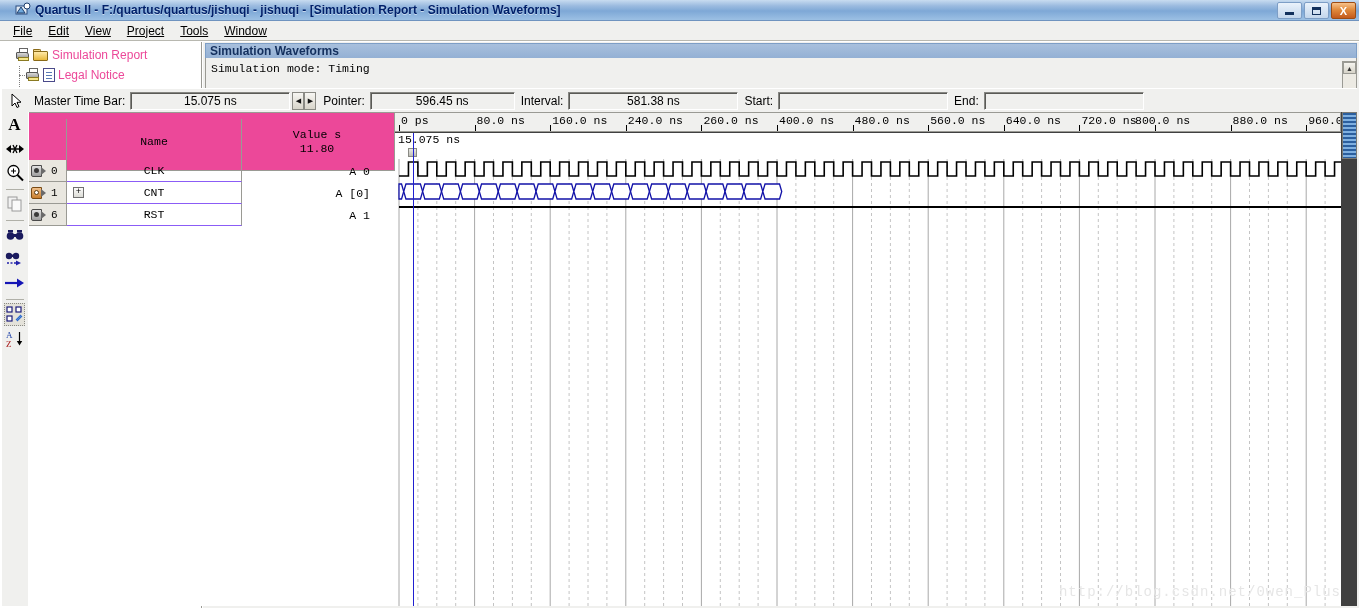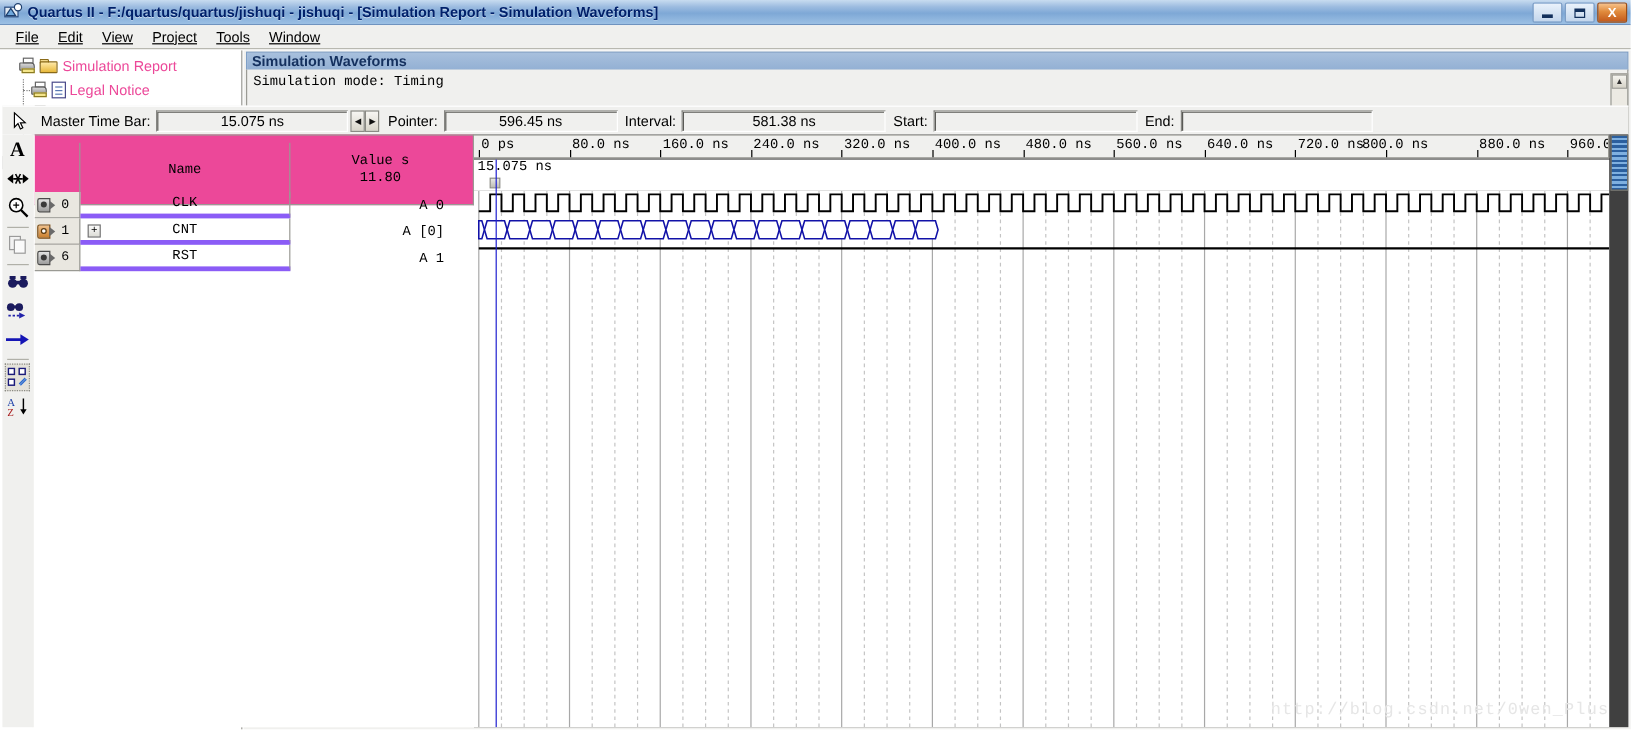--- a/index.html
+++ b/index.html
@@ -11,21 +11,21 @@
     font-size: 12px;
     background: #ffffff;
   }
   #app { position: relative; width: 1359px; height: 608px; overflow: hidden; }
 
   
   .titlebar {
     position: absolute; left: 0; top: 0; width: 1359px; height: 21px;
     background: linear-gradient(to bottom, #c8dcf0 0%, #9dbce0 28%, #7ea8d6 55%, #9cc0e4 100%);
     border-bottom: 1px solid #6f93bf;
-    display: flex; align-items: center;
+    display: flex; align-items: center; padding-left: 12px;
   }
   .titlebar .tb-icon {
     width: 16px; height: 16px; margin-left: 3px; margin-right: 4px;
     position: relative; flex: none;
   }
   .titlebar .tb-title {
     font-size: 12px; color: #00206a; font-weight: 600;
     text-shadow: 0 1px 0 rgba(255,255,255,.55);
     white-space: nowrap; overflow: hidden;
   }
@@ -269,21 +269,21 @@
   }
   .pin-icon .dot {
     position: absolute; left: 3px; top: 3px; width: 5px; height: 5px;
     background: #3a3a3a; border-radius: 50%;
   }
   .pin-icon.bus .blk { background: linear-gradient(to bottom,#f0c08a,#c97f2e); border-color:#7a4a12; }
   .pin-icon.bus .dot { background: #ffffff; border: 1px solid #5a3a10; }
   .sig-num { font-size: 11px; color: #000; }
   .sig-name {
     width: 175px; height: 22px; border-right: 1px solid #9a9a94;
-    border-bottom: 4px solid #8b5cf6;
+    border-bottom: 1px solid #8b5cf6;
     display: flex; align-items: center; justify-content: center; position: relative;
   }
   .sig-name .plusbox {
     position: absolute; left: 6px; top: 5px;
     width: 11px; height: 11px; border: 1px solid #707070;
     background: linear-gradient(to bottom,#fbfbfb,#dcdcd6);
     font-size: 9px; line-height: 9px; text-align: center; color: #000;
   }
   .sig-value {
     width: 150px; height: 22px; padding-right: 22px;
@@ -714,21 +714,21 @@
       <div class="ruler">
         <div id="ticks-host">
             <div class="tick" style="left: 6px;">0 ps</div>
             <div class="tickmark" style="left: 4px;"></div>
             <div class="tick" style="left: 81.6px;">80.0 ns</div>
             <div class="tickmark" style="left: 79.6px;"></div>
             <div class="tick" style="left: 157.2px;">160.0 ns</div>
             <div class="tickmark" style="left: 155.2px;"></div>
             <div class="tick" style="left: 232.8px;">240.0 ns</div>
             <div class="tickmark" style="left: 230.8px;"></div>
-            <div class="tick" style="left: 308.4px;">320.0 ns</div>
+            <div class="tick" style="left: 308.4px;">260.0 ns</div>
             <div class="tickmark" style="left: 306.4px;"></div>
             <div class="tick" style="left: 384px;">400.0 ns</div>
             <div class="tickmark" style="left: 382px;"></div>
             <div class="tick" style="left: 459.6px;">480.0 ns</div>
             <div class="tickmark" style="left: 457.6px;"></div>
             <div class="tick" style="left: 535.2px;">560.0 ns</div>
             <div class="tickmark" style="left: 533.2px;"></div>
             <div class="tick" style="left: 610.8px;">640.0 ns</div>
             <div class="tickmark" style="left: 608.8px;"></div>
             <div class="tick" style="left: 686.4px;">720.0 ns</div>

